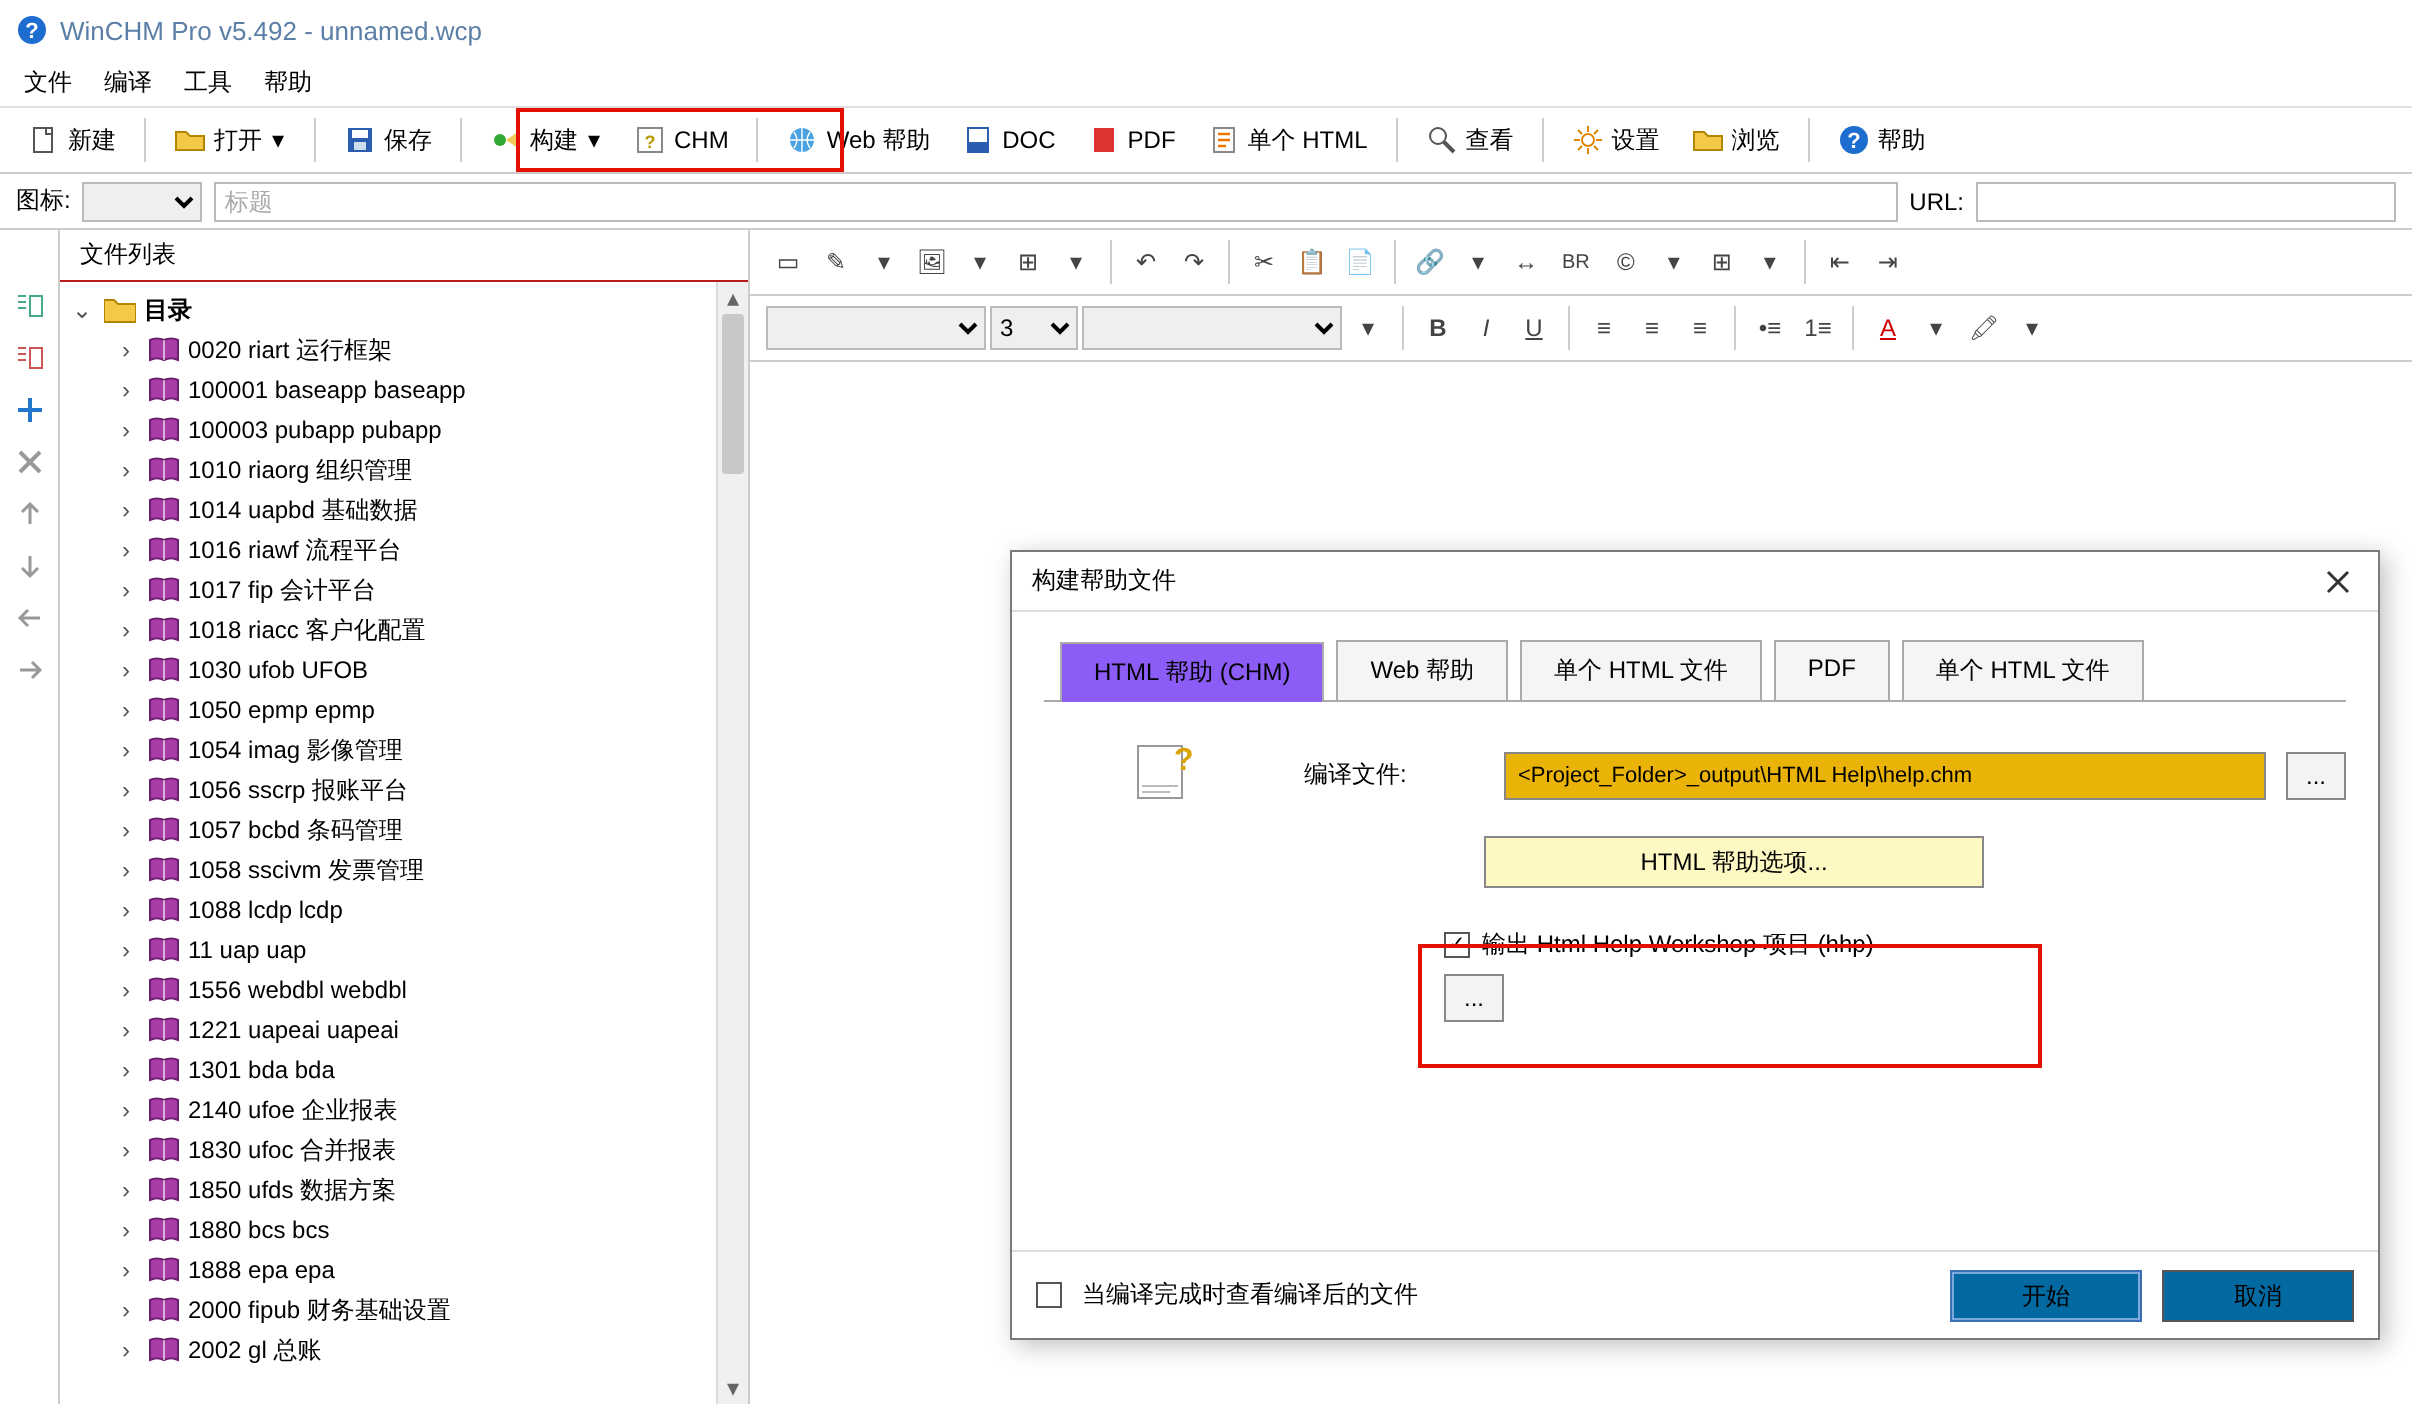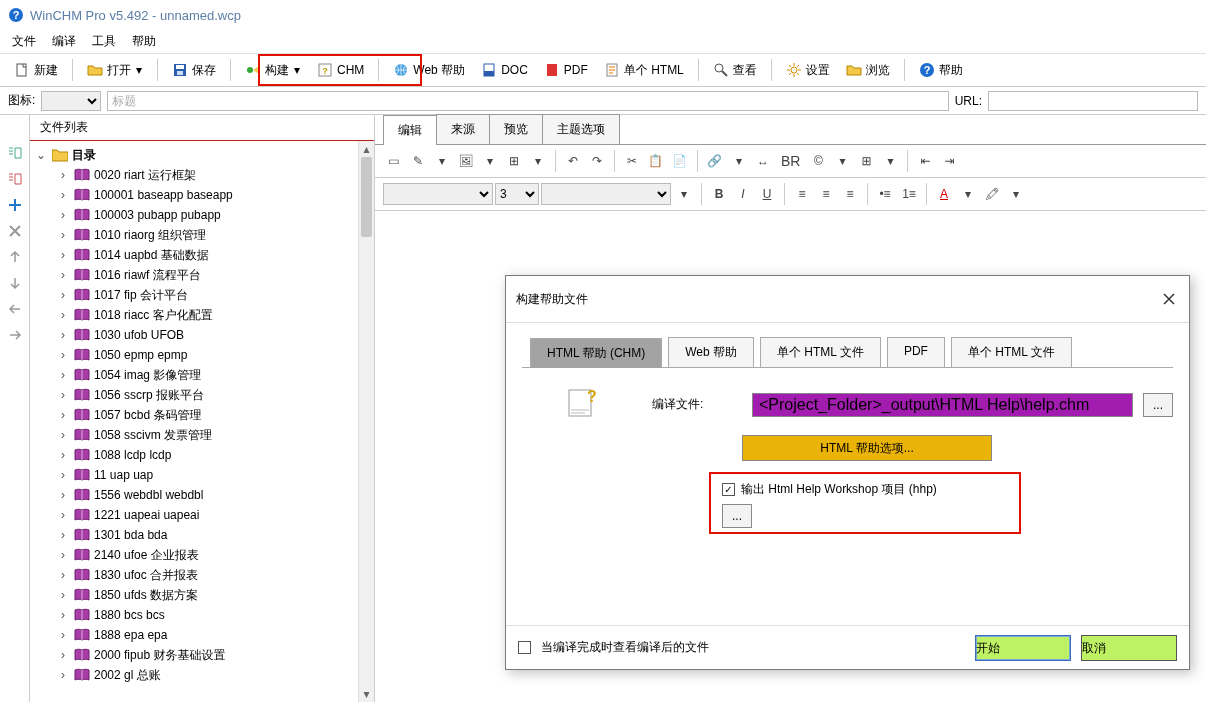--- a/index.html
+++ b/index.html
@@ -53,38 +53,38 @@
 .tabs { height: 30px; display: flex; align-items: flex-end; padding: 0 8px; gap: 0; border-bottom: 1px solid #999; }
 .tab { padding: 6px 14px; border: 1px solid #999; border-bottom: none; background: #f5f5f5; margin-right: -1px; cursor: default; }
 .tab.active { background: #fff; position: relative; top: 1px; }
 .editor-toolbar { display: flex; flex-wrap: wrap; gap: 2px; padding: 5px 8px; border-bottom: 1px solid #ccc; align-items: center; }
 .ed-btn { width: 22px; height: 22px; border: 1px solid transparent; display: inline-flex; align-items: center; justify-content: center; color: #444; cursor: default; }
 .ed-sel { height: 22px; border: 1px solid #bbb; font-size: 12px; }
 .editor-body { flex: 1; background: #fff; }
 
 
 .dialog { position: absolute; left: 505px; top: 275px; width: 685px; height: 395px; background: #fff; border: 1px solid #7a7a7a; box-shadow: 3px 3px 12px rgba(0,0,0,0.25); display: flex; flex-direction: column; }
-.dlg-title { height: 47px; display: flex; align-items: center; justify-content: space-between; padding: 0 10px; border-bottom: 1px solid #ddd; }
+.dlg-title { height: 30px; display: flex; align-items: center; justify-content: space-between; padding: 0 10px; border-bottom: 1px solid #ddd; }
 .dlg-close { width: 20px; height: 20px; display: flex; align-items: center; justify-content: center; cursor: default; }
 .dlg-body { flex: 1; position: relative; padding: 14px 16px 10px 16px; }
 .dlg-tabs { display: flex; gap: 0; border-bottom: 1px solid #aaa; margin-bottom: 18px; padding-left: 8px; }
 .dlg-tab { padding: 6px 16px; border: 1px solid #aaa; border-bottom: none; background: #f5f5f5; margin-right: 6px; cursor: default; font-size: 12px; }
-.dlg-tab.active { background: #a3a3a3; position: relative; top: 1px; }
+.dlg-tab.active { background: #8b5cf6; position: relative; top: 1px; }
 .dlg-row { display: flex; align-items: center; gap: 10px; margin-bottom: 12px; }
 .dlg-icon-cell { width: 120px; display: flex; justify-content: center; }
 .dlg-label { width: 90px; text-align: left; }
-.dlg-input { flex: 1; height: 24px; border: 1px solid #888; padding: 0 6px; font-size: 16px; background: #a21caf; }
+.dlg-input { flex: 1; height: 24px; border: 1px solid #888; padding: 0 6px; font-size: 11px; background: #eab308; }
 .dlg-btn-small { width: 30px; height: 24px; border: 1px solid #888; background: #f3f3f3; text-align: center; line-height: 22px; cursor: default; }
-.dlg-long-btn { width: 250px; height: 26px; border: 1px solid #888; background: #eab308; text-align: center; line-height: 24px; margin-left: 220px; cursor: default; margin-bottom: 20px; }
+.dlg-long-btn { width: 250px; height: 26px; border: 1px solid #888; background: #fef9c3; text-align: center; line-height: 24px; margin-left: 220px; cursor: default; margin-bottom: 20px; }
 .dlg-check-row { display: flex; align-items: center; gap: 6px; margin-left: 200px; margin-bottom: 6px; margin-top: 10px; }
 .dlg-hhp-input-row { display: flex; align-items: center; gap: 8px; margin-left: 200px; margin-bottom: 14px; }
 .dlg-link { color: #1a4fd6; text-decoration: underline; text-align: center; display: block; margin: 6px auto; cursor: default; }
 .dlg-footer { height: 44px; border-top: 1px solid #ddd; display: flex; align-items: center; padding: 0 12px; gap: 10px; }
 .dlg-footer .spacer { flex: 1; }
-.dlg-button { width: 96px; height: 26px; border: 1px solid #555; background: #bef264; text-align: left; line-height: 24px; cursor: default; }
+.dlg-button { width: 96px; height: 26px; border: 1px solid #555; background: #0369a1; text-align: center; line-height: 24px; cursor: default; }
 .dlg-button.primary { border: 1px solid #3a6fb7; box-shadow: inset 0 0 0 1px #7fa8da; }
 .red-box-2 { position: absolute; border: 2px solid #e30f00; left: 709px; top: 472px; width: 312px; height: 62px; pointer-events: none; z-index: 50; }
 .chk { width: 13px; height: 13px; border: 1px solid #555; display: inline-flex; align-items: center; justify-content: center; font-size: 10px; line-height: 10px; }
 input[type="text"].placeholder-style::placeholder { color: #aaa; }
 </style>
 </head>
 <body>
 
 <div class="titlebar">
   <span class="app-icon">
@@ -546,46 +546,40 @@
       </div>
       <div class="vscroll">
         <div class="arr up">▴</div>
         <div class="thumb"></div>
         <div class="arr down">▾</div>
       </div>
     </div>
   </div>
 
   <div class="right-panel">
-    <div class="tabs">
-      <div class="tab active">编辑</div>
-      <div class="tab">来源</div>
-      <div class="tab">预览</div>
-      <div class="tab">主题选项</div>
-    </div>
     <div class="editor-toolbar">
       <span class="ed-btn">▭</span>
       <span class="ed-btn">✎</span>
       <span class="ed-btn">▾</span>
       <span class="ed-btn">🖼</span>
       <span class="ed-btn">▾</span>
       <span class="ed-btn">⊞</span>
       <span class="ed-btn">▾</span>
       <span class="sep"></span>
       <span class="ed-btn">↶</span>
       <span class="ed-btn">↷</span>
       <span class="sep"></span>
       <span class="ed-btn">✂</span>
       <span class="ed-btn">📋</span>
       <span class="ed-btn">📄</span>
       <span class="sep"></span>
       <span class="ed-btn">🔗</span>
       <span class="ed-btn">▾</span>
       <span class="ed-btn">↔</span>
-      <span class="ed-btn" style="width:auto;padding:0 4px;font-size:14px">BR</span>
+      <span class="ed-btn" style="width:auto;padding:0 4px;font-size:10px">BR</span>
       <span class="ed-btn">©</span>
       <span class="ed-btn">▾</span>
       <span class="ed-btn">⊞</span>
       <span class="ed-btn">▾</span>
       <span class="sep"></span>
       <span class="ed-btn">⇤</span>
       <span class="ed-btn">⇥</span>
     </div>
     <div class="editor-toolbar">
       <select class="ed-sel" style="width:110px"></select>

